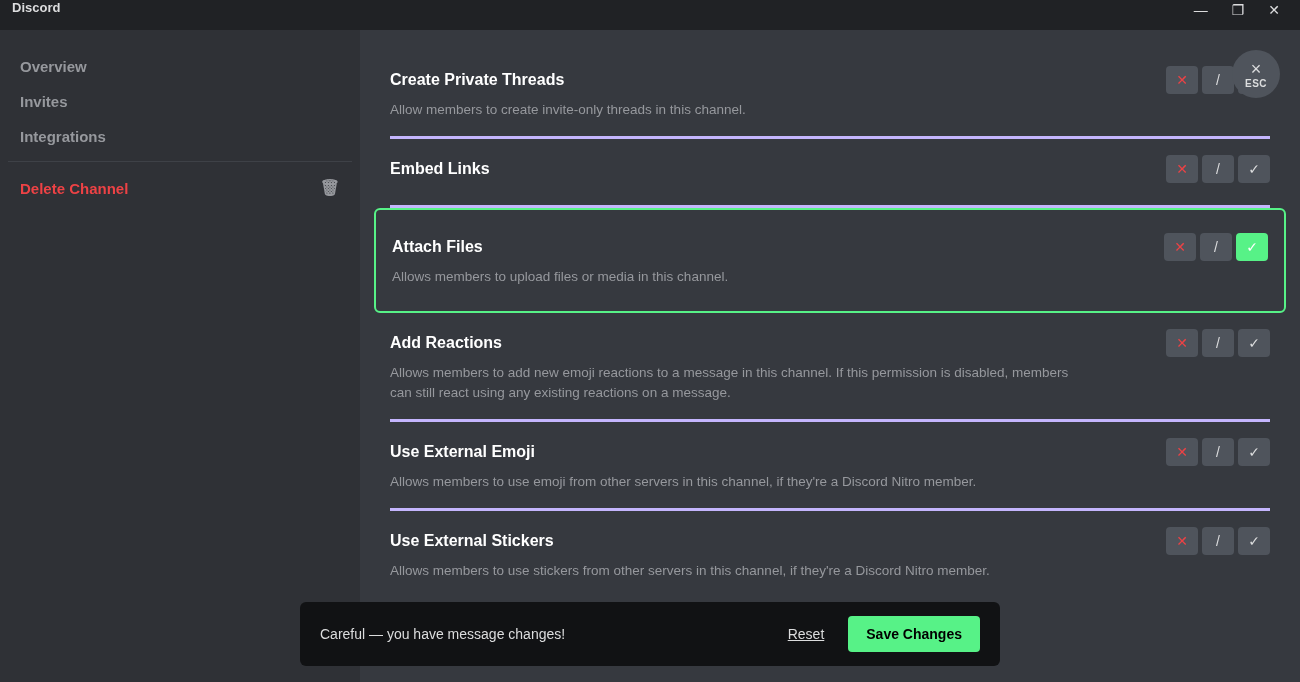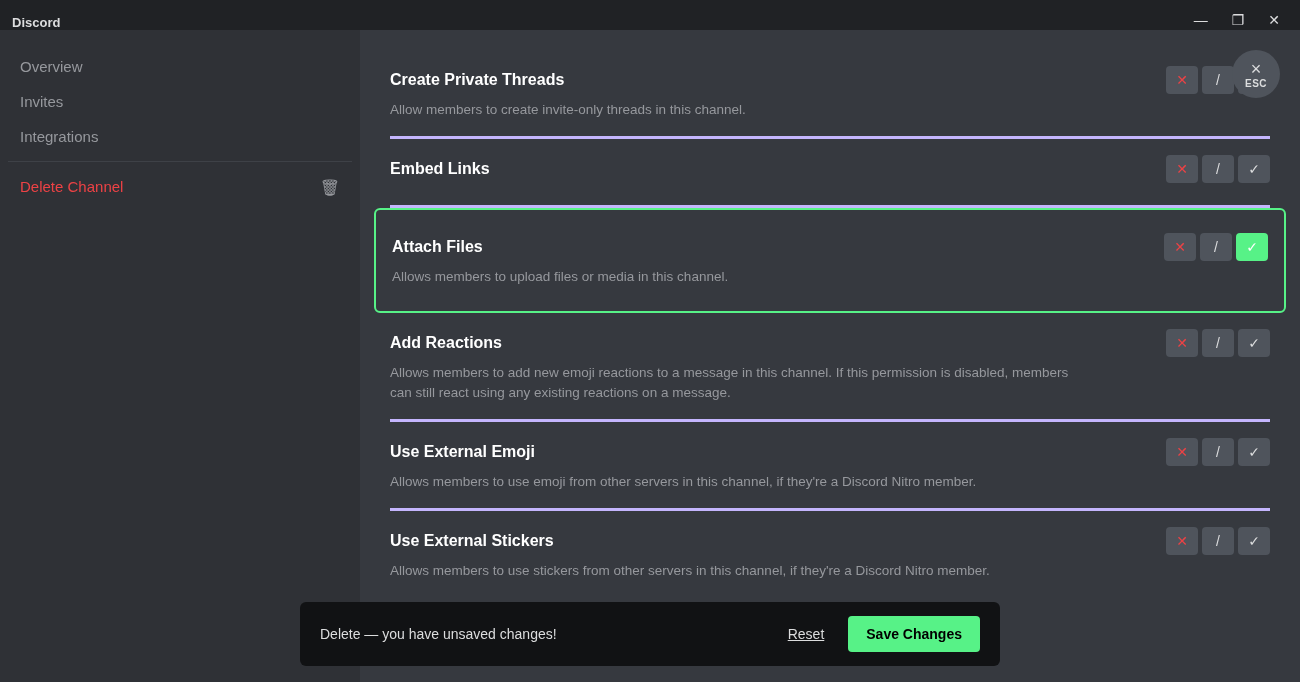--- a/index.html
+++ b/index.html
@@ -12,21 +12,21 @@
       position: relative;
     }
 
     
     .titlebar {
       position: absolute;
       top: 0; left: 0; right: 0;
       height: 30px;
       background: #202225;
       display: flex;
-      align-items: flex-end;
+      align-items: flex-start;
       padding: 0 12px;
       z-index: 100;
     }
     .titlebar-logo {
       color: #dcddde;
       font-size: 13px;
       font-weight: 700;
       flex: 1;
     }
     .titlebar-controls {
@@ -60,28 +60,29 @@
     .channel-name {
       color: #96989d;
       font-size: 11px;
       font-weight: 700;
       text-transform: uppercase;
       letter-spacing: 0.5px;
       padding: 0 8px 14px 8px;
     }
     .nav-item {
       display: flex;
-      align-items: flex-start;
+      align-items: flex-end;
       justify-content: space-between;
       padding: 8px 12px;
       border-radius: 4px;
       color: #96989d;
       font-size: 15px;
       cursor: pointer;
       margin-bottom: 2px;
+      font-weight: bold;
     }
     .nav-item.active {
       background: #393c43;
       color: #ffffff;
     }
     .nav-item .trash-icon {
       color: #96989d;
       font-size: 16px;
     }
     .nav-divider {
@@ -326,16 +327,16 @@
           <button class="perm-btn">✓</button>
         </div>
       </div>
       <div class="permission-desc">Allows members to use stickers from other servers in this channel, if they're a Discord Nitro member.</div>
     </div>
 
   </div>
 </div>
 
 <div class="unsaved-bar">
-  <span class="unsaved-text">Delete — you have unsaved changes!</span>
+  <span class="unsaved-text">Careful — you have message changes!</span>
   <button class="reset-btn">Reset</button>
   <button class="save-btn">Save Changes</button>
 </div>
 
 </body></html>

